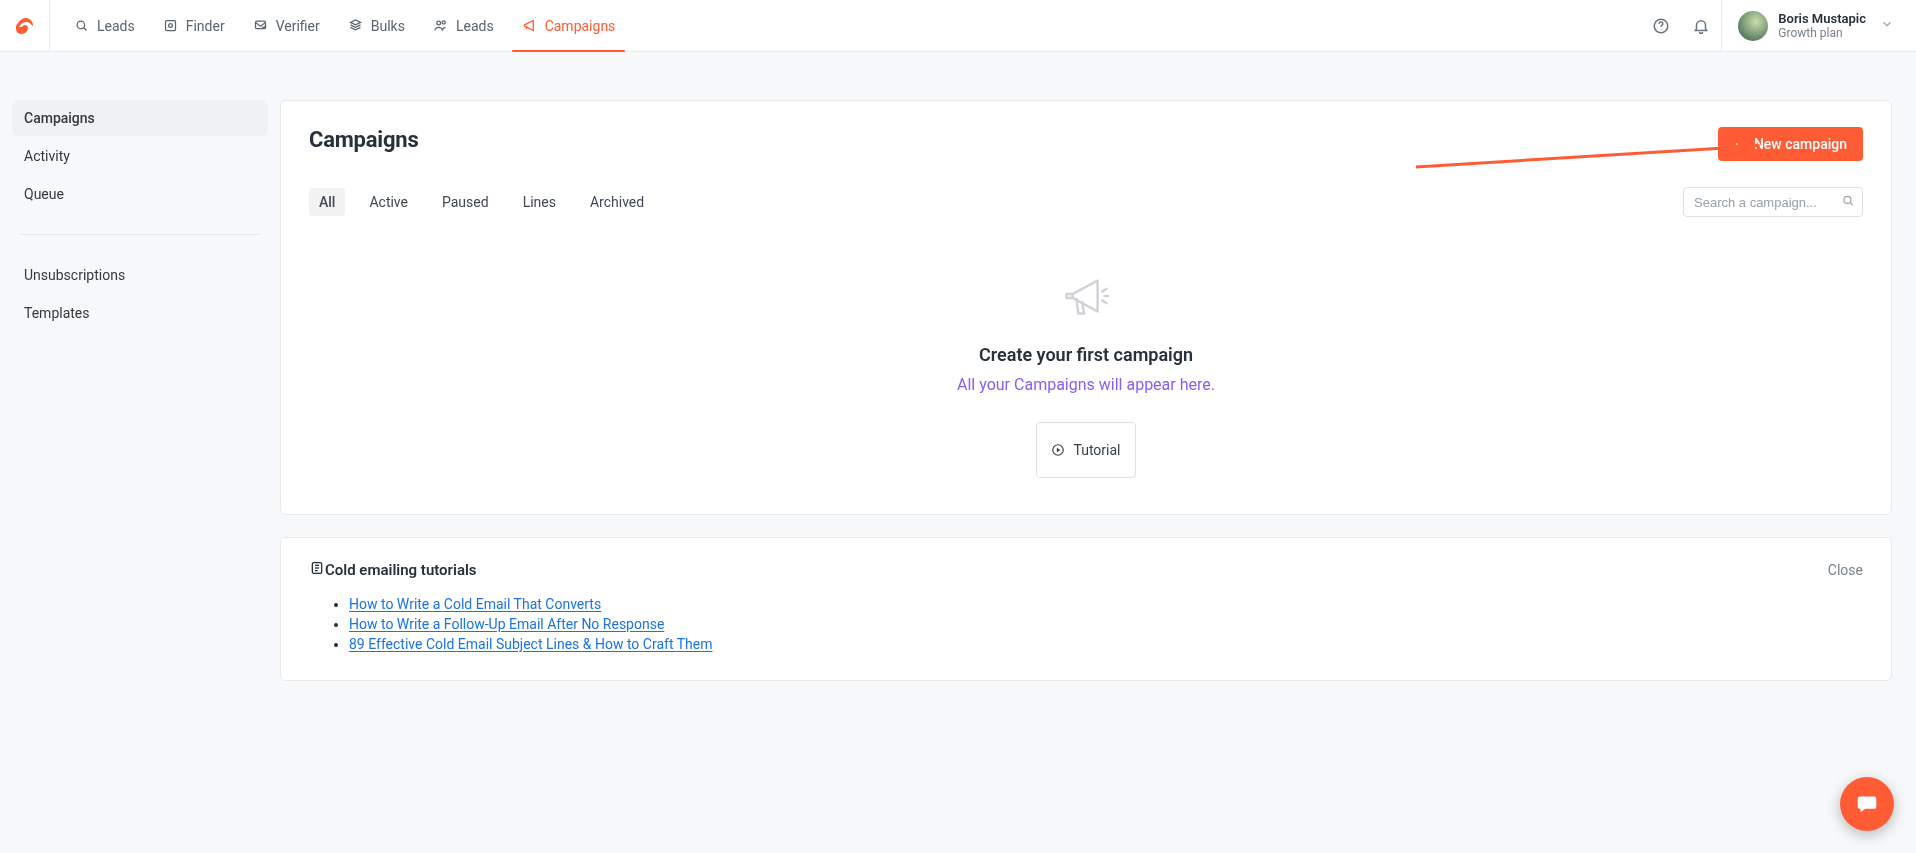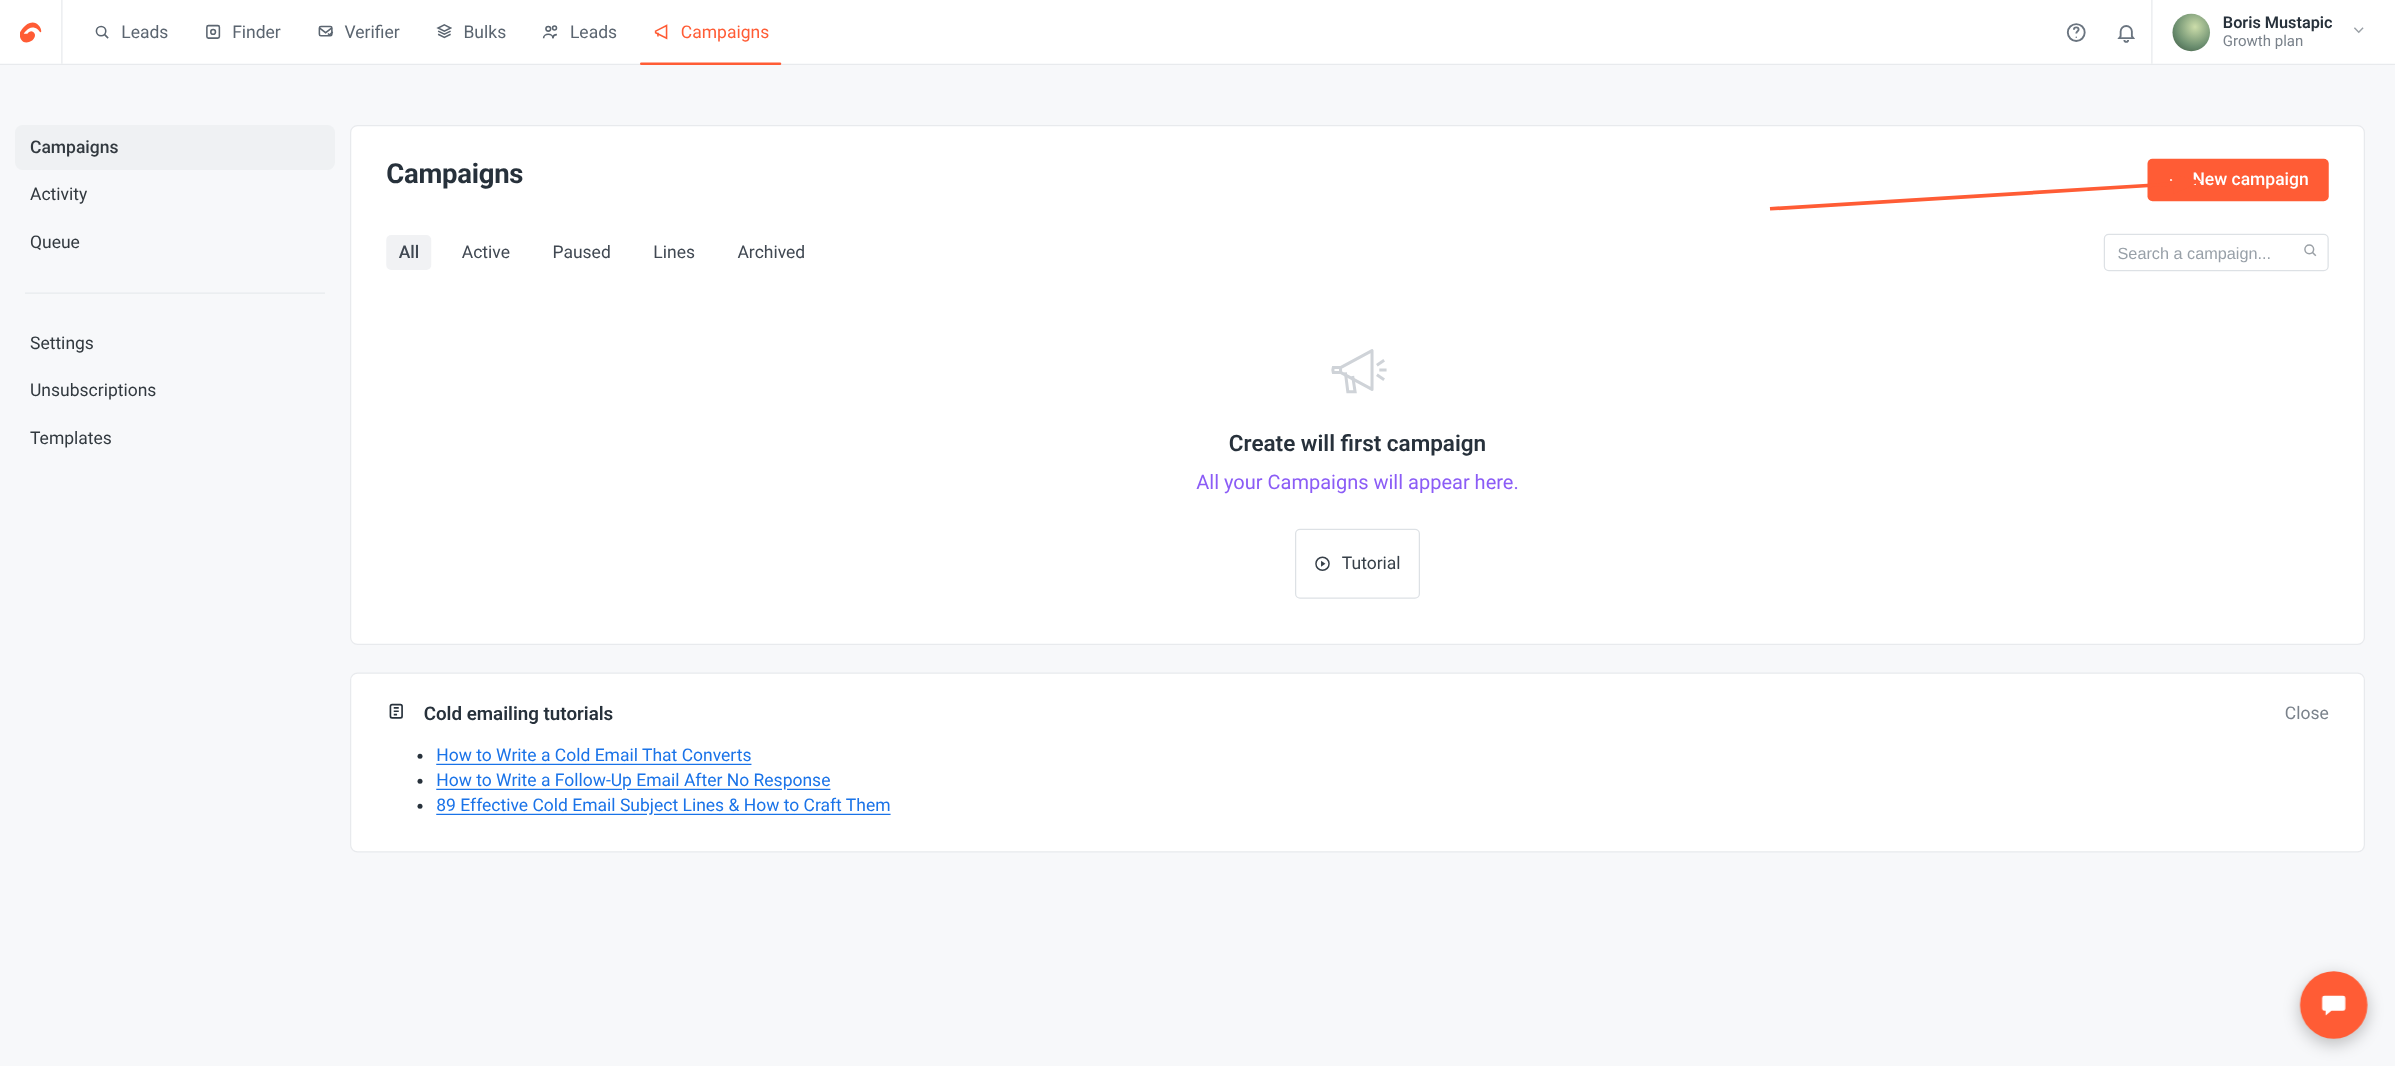--- a/index.html
+++ b/index.html
@@ -231,21 +231,21 @@
   
   .tut-card { padding: 22px 28px 24px; }
   .tut-head {
     display: flex;
     justify-content: space-between;
     align-items: center;
   }
   .tut-title {
     display: flex;
     align-items: center;
-    gap: 14px;
+    gap: 0;
     font-size: 15px;
     font-weight: 600;
     color: #27313b;
     justify-content: center;
   }
   .tut-close {
     color: #7a828b;
     cursor: pointer;
     font-size: 14px;
   }
@@ -389,21 +389,20 @@
   </div>
 </div>
 
 <div class="page">
 
   <div class="sidebar">
     <div class="side-item active">Campaigns</div>
     <div class="side-item">Activity</div>
     <div class="side-item">Queue</div>
     <div class="side-divider"></div>
-    <div class="side-item">Settings</div>
     <div class="side-item">Unsubscriptions</div>
     <div class="side-item">Templates</div>
   </div>
 
   <div class="main-col">
     <div class="card">
       <div class="card-header">
         <h1 class="page-title">Campaigns</h1>
         <div class="new-btn">
           <svg viewBox="0 0 24 24" width="12" height="12" fill="none" stroke="#fff" stroke-width="2.5">
@@ -442,21 +441,21 @@
         <div class="empty-icon">
           <svg viewBox="0 0 64 64" width="62" height="62" fill="none" stroke="#cfd3d8" stroke-width="2.5">
             <path d="M18 30 L44 16 L44 48 L18 34 Z" stroke-linejoin="round"></path>
             <path d="M18 30 L12 30 A6 6 0 0 0 12 34 L18 34"></path>
             <path d="M22 34 L24 50 L30 50 L28 37"></path>
             <path d="M48 28 L54 24"></path>
             <path d="M48 36 L54 40"></path>
             <path d="M50 32 L56 32"></path>
           </svg>
         </div>
-        <div class="empty-title">Create will first campaign</div>
+        <div class="empty-title">Create your first campaign</div>
         <div class="empty-sub">All your Campaigns will appear here.</div>
         <div class="tutorial-btn">
           <svg viewBox="0 0 24 24" width="14" height="14" fill="none" stroke="#374049" stroke-width="2">
               <circle cx="12" cy="12" r="9"></circle>
               <polygon points="10,8 16,12 10,16" fill="#374049" stroke="none"></polygon>
             </svg>
           <span>Tutorial</span>
         </div>
       </div>
     </div>

